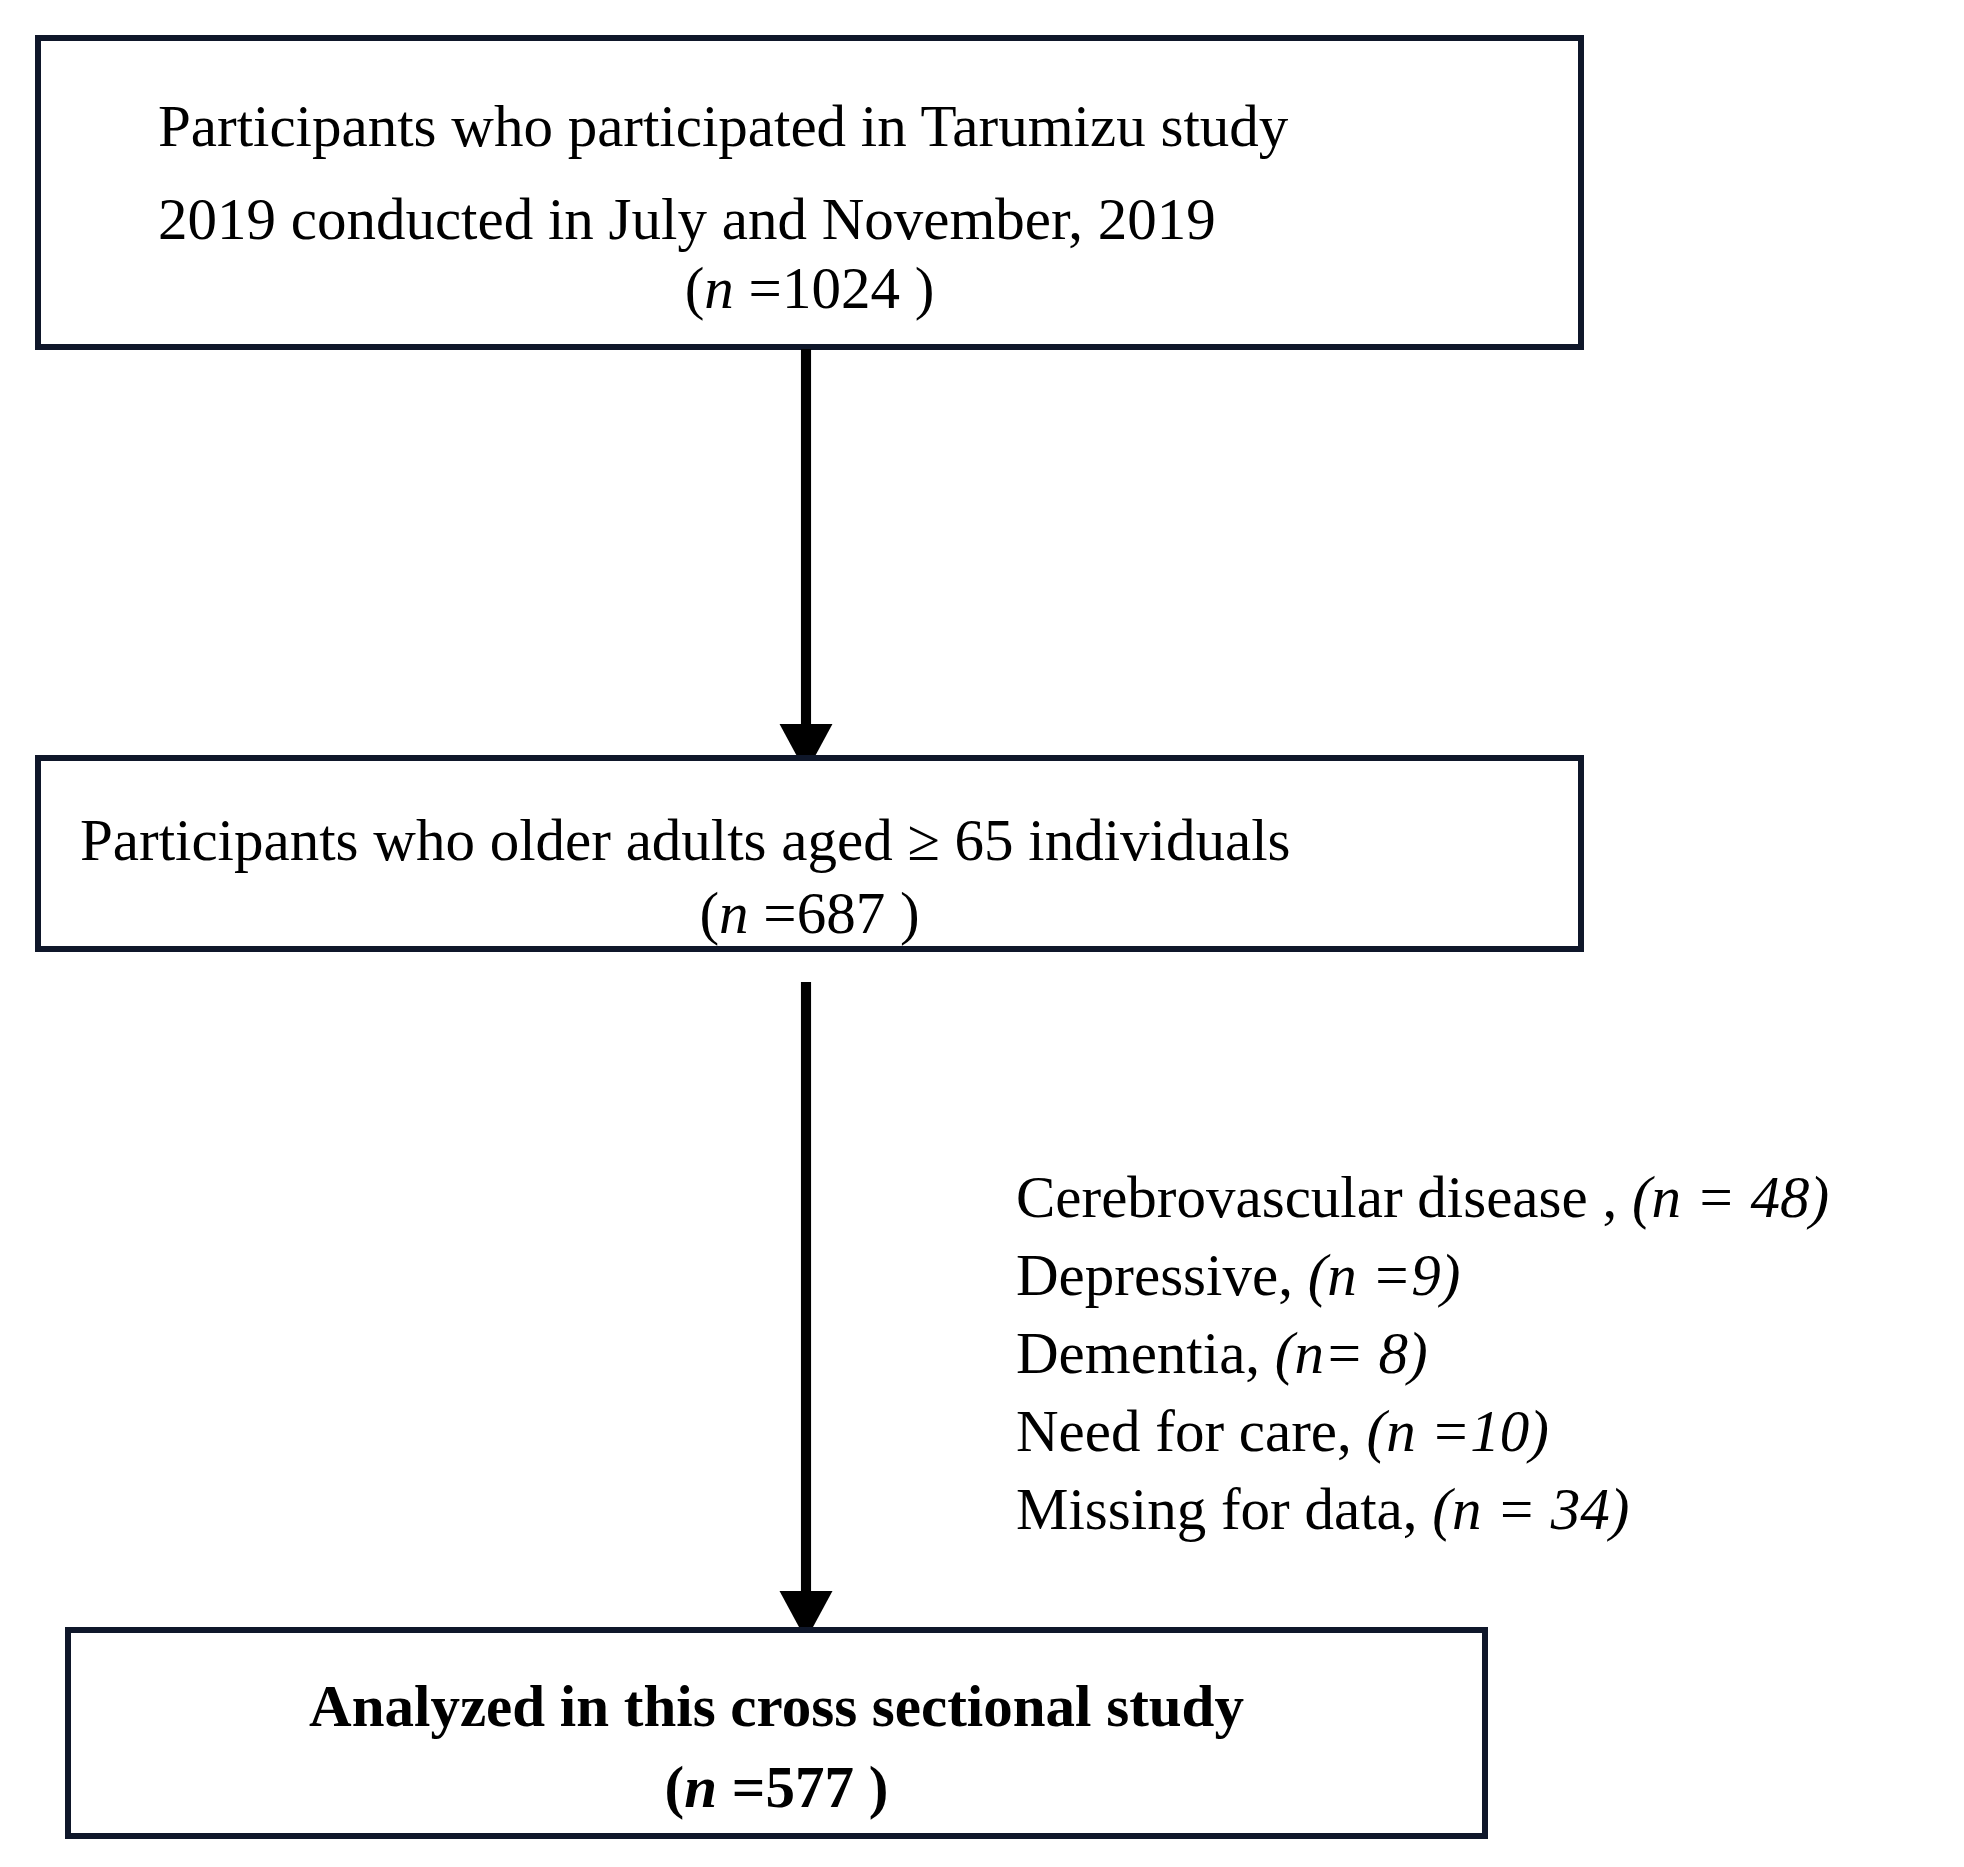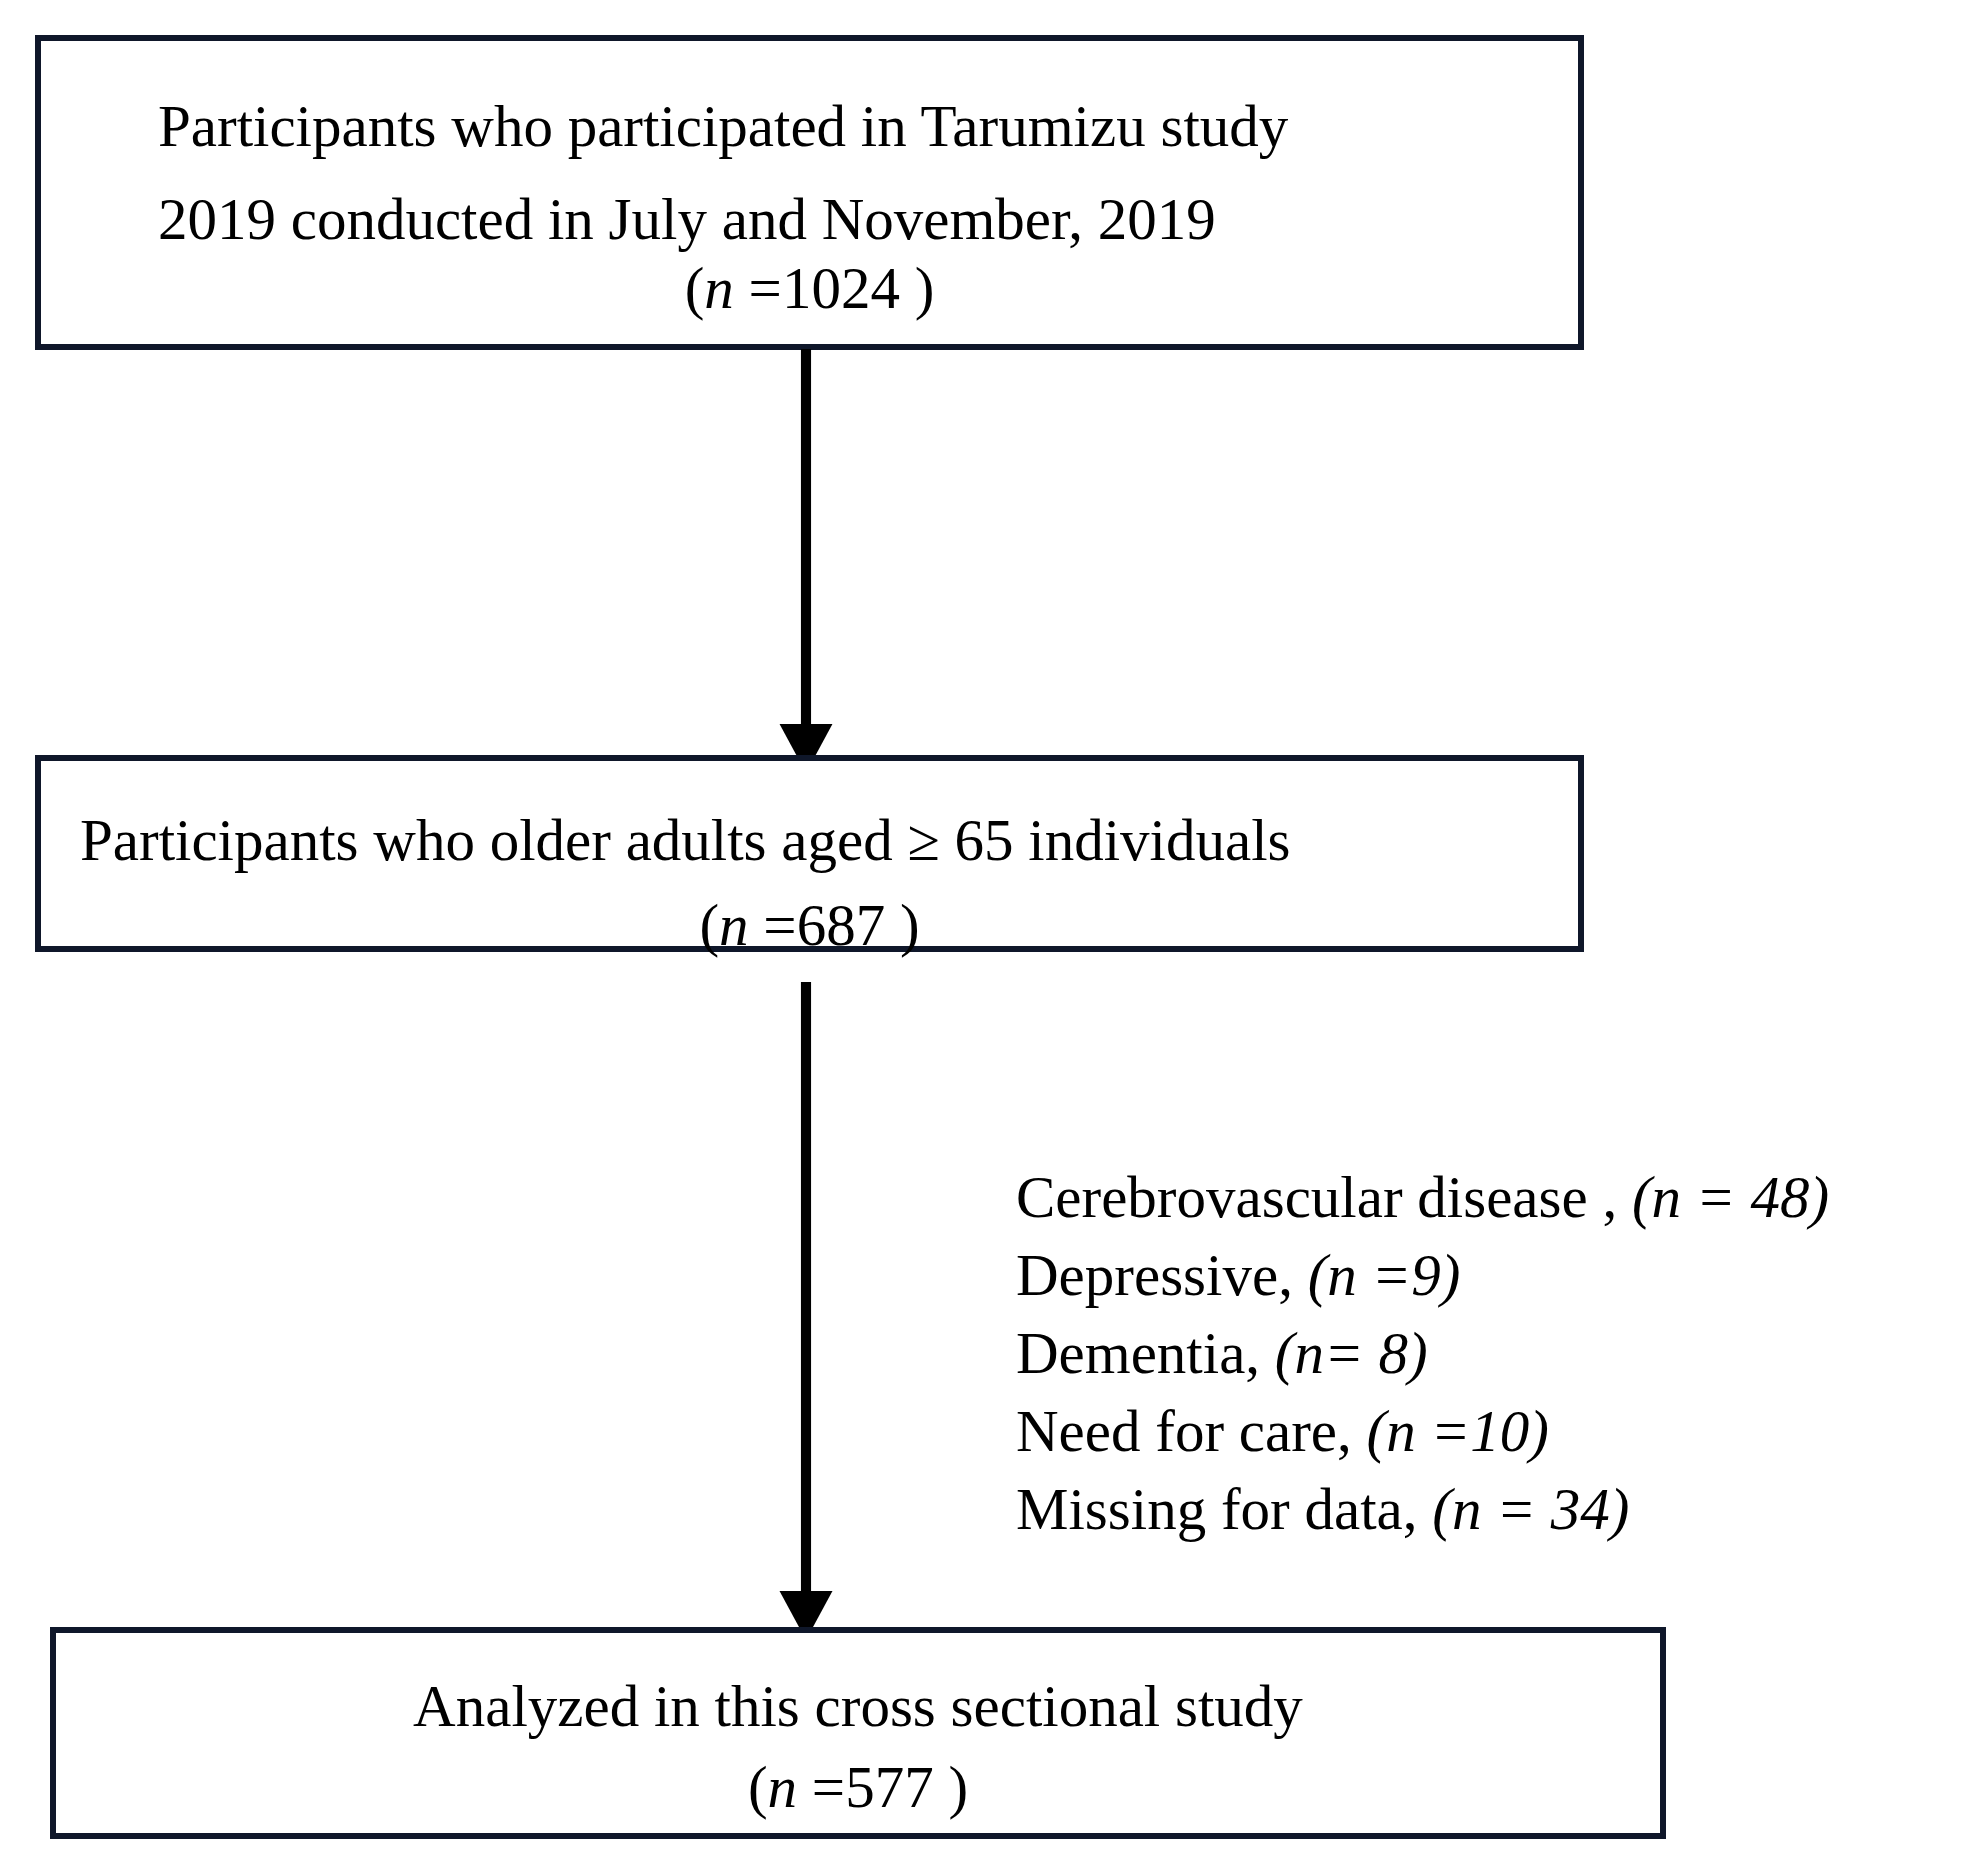--- a/index.html
+++ b/index.html
@@ -40,24 +40,24 @@
 
   
   #box1 { left: 35px;  top: 35px;   width: 1549px; height: 315px; }
   #box1-line1 { top: 45px;  padding-left: 117px; }
   #box1-line2 { top: 138px; padding-left: 117px; }
   #box1-line3 { top: 207px; }
 
   
   #box2 { left: 35px;  top: 755px;  width: 1549px; height: 197px; }
   #box2-line1 { top: 39px;  padding-left: 39px; }
-  #box2-line2 { top: 124px; }
+  #box2-line2 { top: 112px; }
 
   
-  #box3 { left: 50px;  top: 1627px; width: 1616px; height: 212px; }
+  #box3 { left: 65px;  top: 1627px; width: 1423px; height: 212px; font-weight: bold; }
   #box3-line1 { top: 33px; }
   #box3-line2 { top: 114px; }
 
   
   .arrow-svg {
     position: absolute;
     overflow: visible;
   }
   #arrow1 { left: 767px; top: 349px;  width: 78px; height: 424px; }
   #arrow2 { left: 767px; top: 982px; width: 78px; height: 658px; }

